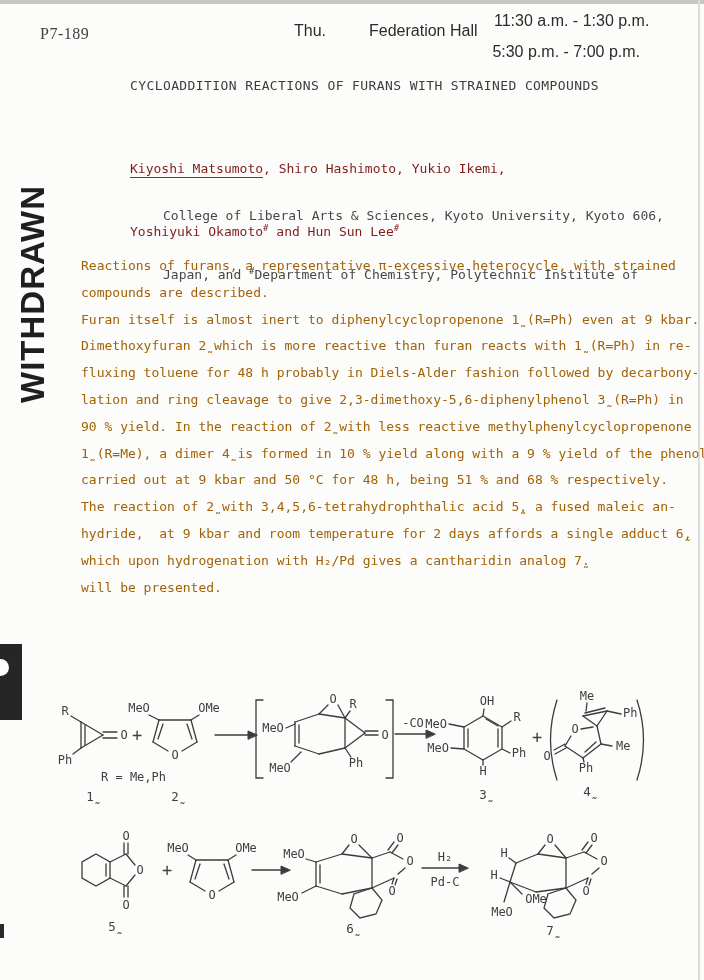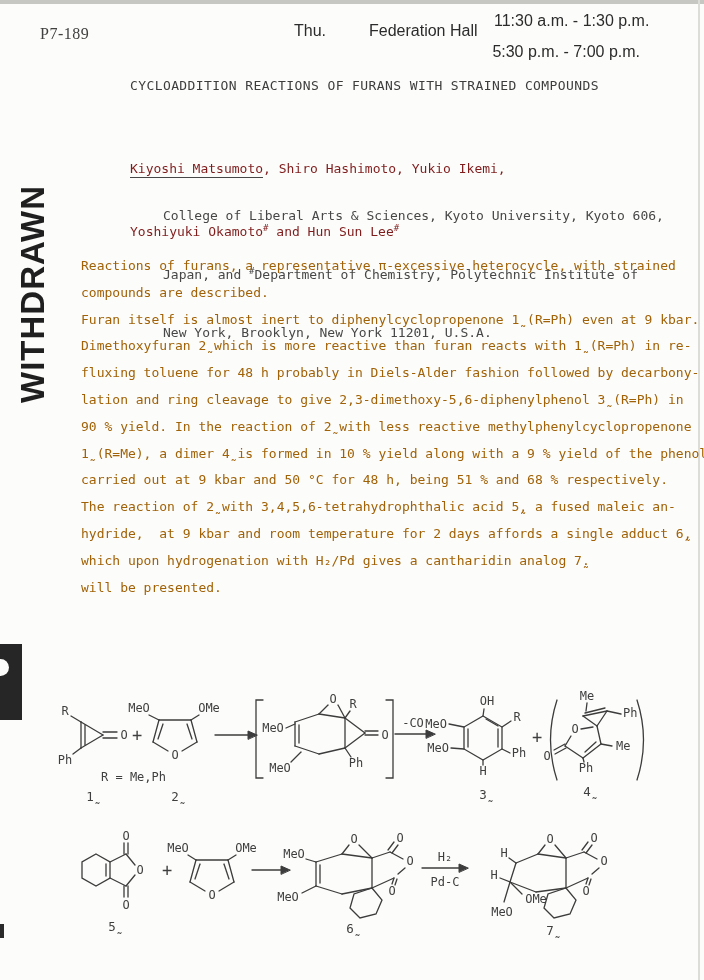--- a/index.html
+++ b/index.html
@@ -67,21 +67,20 @@
   <div class="doc-title">CYCLOADDITION REACTIONS OF FURANS WITH STRAINED COMPOUNDS</div>
 
   <div class="authors">
     <div><span class="u">Kiyoshi Matsumoto</span><span>, Shiro Hashimoto, Yukio Ikemi,</span></div>
     <div><span>Yoshiyuki Okamoto</span><sup>#</sup><span> and Hun Sun Lee</span><sup>#</sup></div>
   </div>
 
   <div class="affiliation">
     <div>College of Liberal Arts &amp; Sciences, Kyoto University, Kyoto 606,</div>
     <div><span>Japan, and </span><sup>#</sup><span>Department of Chemistry, Polytechnic Institute of</span></div>
-    <div>New York, Brooklyn, New York 11201, U.S.A.</div>
   </div>
 
   <div class="withdrawn">WITHDRAWN</div>
 
   <div class="abstract">
       <div class="abstract-line">Reactions of furans, a representative π-excessive heterocycle, with strained</div>
       <div class="abstract-line">compounds are described.</div>
       <div class="abstract-line">Furan itself is almost inert to diphenylcyclopropenone 1̰ (R=Ph) even at 9 kbar.</div>
       <div class="abstract-line">Dimethoxyfuran 2̰ which is more reactive than furan reacts with 1̰ (R=Ph) in re-</div>
       <div class="abstract-line">fluxing toluene for 48 h probably in Diels-Alder fashion followed by decarbony-</div>

